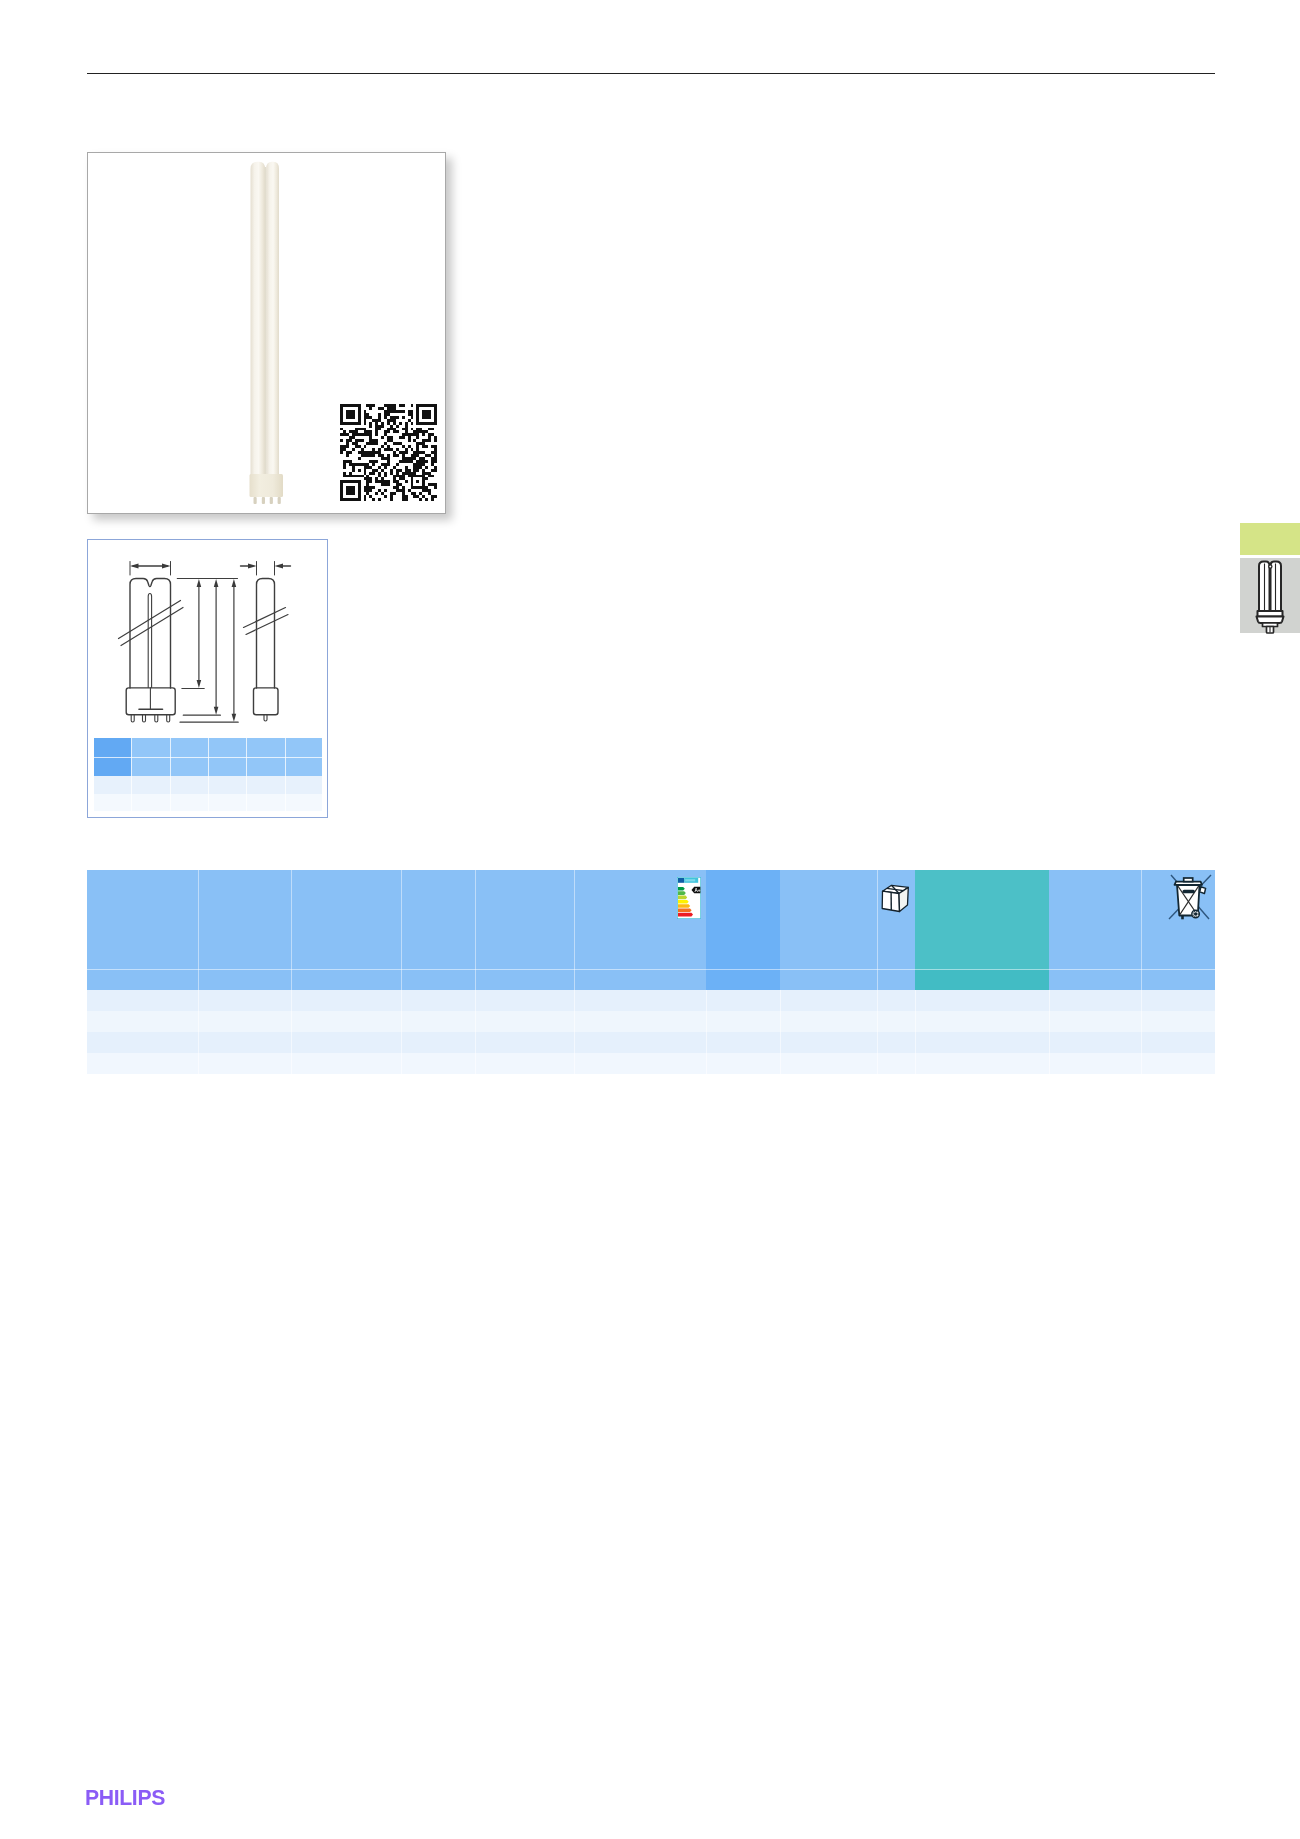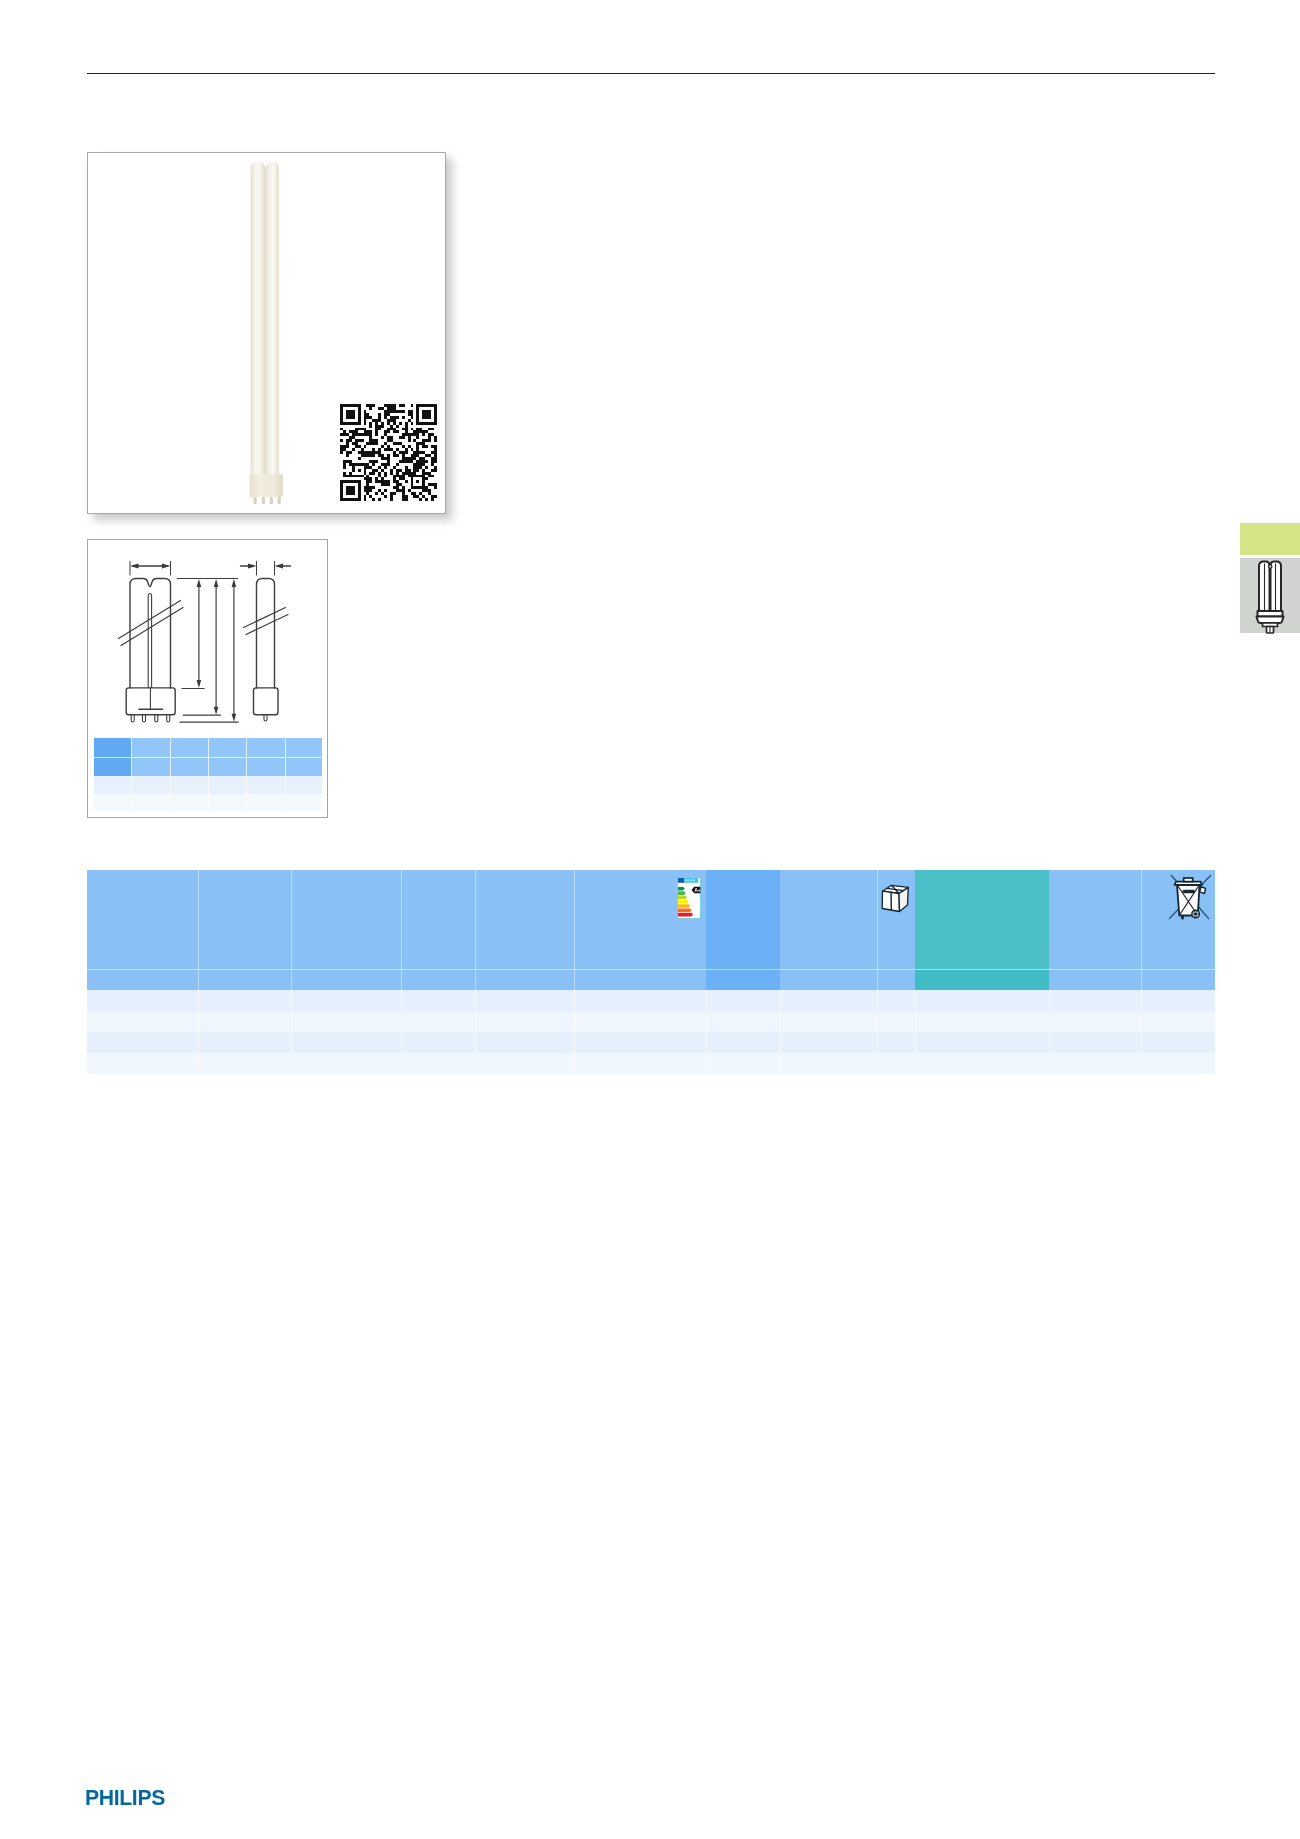--- a/index.html
+++ b/index.html
@@ -186,14 +186,14 @@
   <line x1="24.5" y1="6.5" x2="24.5" y2="53" stroke-width="1.1"></line>
   <line x1="35.5" y1="6.5" x2="35.5" y2="53" stroke-width="1.1"></line>
   <circle cx="30.3" cy="9.5" r="1.6" stroke-width="1.3"></circle>
   <rect x="17.5" y="54" width="25" height="5.5"></rect>
   <path d="M16.5,59.5 L43.5,59.5 L42,64.5 Q41.5,66 39.5,66 L20.5,66 Q18.5,66 18,64.5 Z"></path>
   <path d="M22.5,66 L37.5,66 L37.5,69.5 L22.5,69.5 Z" stroke-width="1.7"></path>
   <path d="M26.5,69.5 L33.5,69.5 L33.5,75 Q33.5,76 32.5,76 L27.5,76 Q26.5,76 26.5,75 Z" stroke-width="1.7"></path>
   <line x1="30" y1="70" x2="30" y2="75.5" stroke-width="1.1"></line>
 </svg>
 
-<div class="a" style="left:85px;top:1786px;color:#0369a1;font-size:21.2px;font-weight:bold;
+<div class="a" style="left:85px;top:1786px;color:#8b5cf6;font-size:21.2px;font-weight:bold;
  letter-spacing:-0.35px;font-family:'Liberation Sans',sans-serif">PHILIPS</div>
 
 </body></html>

